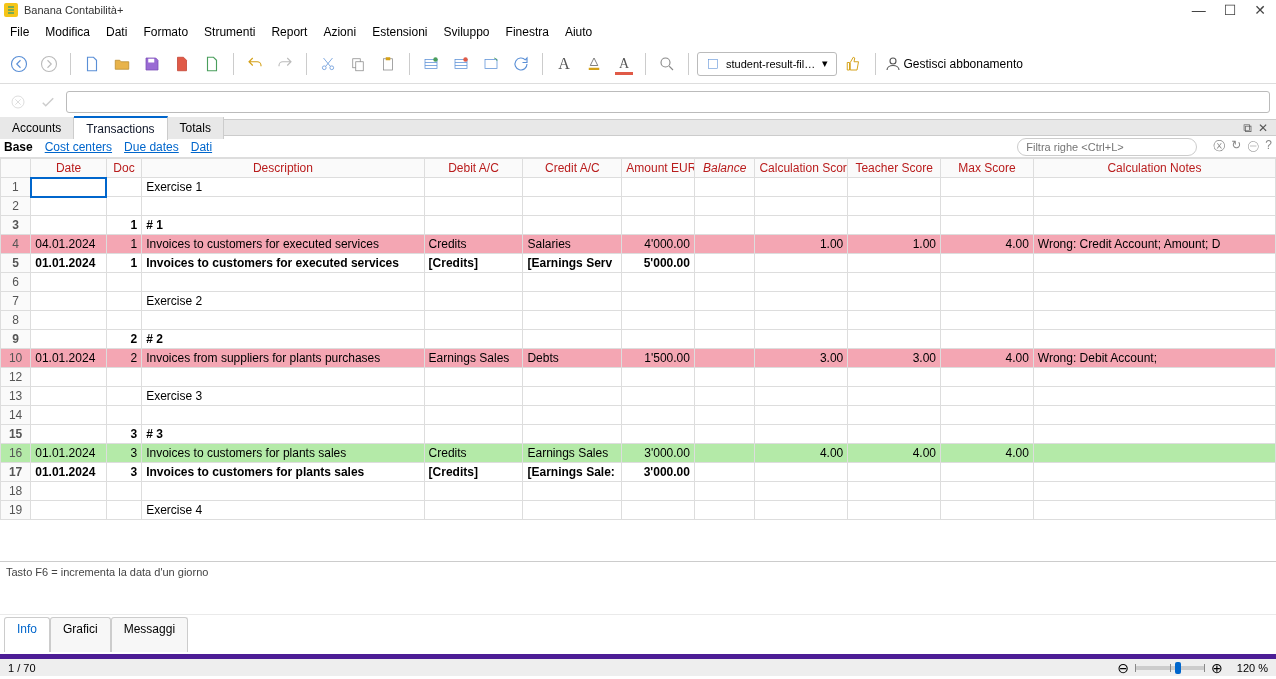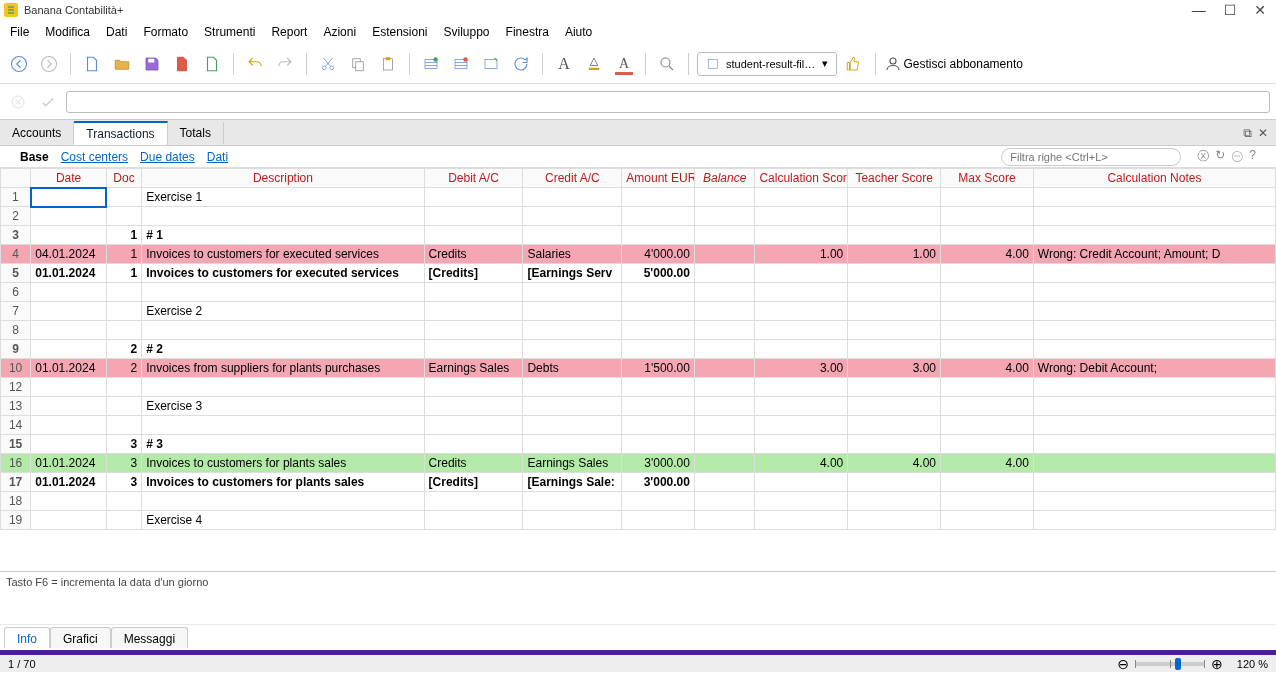--- a/index.html
+++ b/index.html
@@ -24,49 +24,49 @@
 .tbtn svg { width: 18px; height: 18px; }
 .file-selector { border: 1px solid #bbb; border-radius: 3px; padding: 4px 8px; display: flex; align-items: center; gap: 6px; cursor: pointer; font-size: 11px; }
 .file-selector .fname { max-width: 90px; overflow: hidden; white-space: nowrap; text-overflow: ellipsis; }
 
 
 .formulabar { display: flex; align-items: center; gap: 6px; padding: 4px 6px; border-bottom: 1px solid #ccc; background: #fff; height: 36px;}
 .fb-btn { width: 24px; height: 24px; display: flex; align-items: center; justify-content: center; cursor: pointer; color: #aaa; }
 .fb-input { flex: 1; border: 1px solid #bbb; height: 22px; padding: 2px 4px; border-radius: 3px; }
 
 
-.sheet-tabs { display: flex; align-items: center; background: #e8e8e8; border-bottom: 1px solid #ccc; height: 26px; }
+.sheet-tabs { display: flex; align-items: center; background: #e8e8e8; border-bottom: 1px solid #ccc; height: 16px; }
 .sheet-tab { padding: 4px 12px; font-size: 12px; cursor: pointer; border-right: 1px solid #ccc; background: #e8e8e8; }
 .sheet-tab.active { background: #fff; color: #0f172a; border-top: 2px solid #0066cc; font-weight: 500; }
 .sheet-tabs .right { margin-left: auto; display: flex; gap: 6px; padding-right: 8px; color: #555;}
 .sheet-tabs .right span { cursor: pointer; }
 
 
-.viewbar { display: flex; align-items: center; gap: 12px; padding: 3px 20px; background: #fff; border-bottom: 1px solid #ddd; font-size: 12px; height: 22px;}
+.viewbar { display: flex; align-items: center; gap: 12px; padding: 3px 4px; background: #fff; border-bottom: 1px solid #ddd; font-size: 12px; height: 22px;}
 .viewbar .vb-base { font-weight: bold; }
 .viewbar .vb-link { color: #0066cc; text-decoration: underline; cursor: pointer; }
 .viewbar .filter { margin-left: auto; border: 1px solid #ccc; border-radius: 10px; padding: 2px 8px; color: #888; font-size: 11px; width: 180px; }
 .viewbar .vicons { display: flex; gap: 6px; color: #888; margin-left: 4px;}
 .viewbar .vicons span{cursor:pointer;}
 
 
 .table-wrap { overflow: auto; height: 404px; border-bottom: 1px solid #ccc; }
 table { border-collapse: collapse; table-layout: fixed; width: 100%; }
 th, td { border: 1px solid #ddd; padding: 1px 4px; font-size: 12px; height: 19px; overflow: hidden; white-space: nowrap; vertical-align: middle;}
 th { background: #fafafa; font-weight: normal; color: #b91c1c; text-align: center; }
 .rownum { background: #fafafa; text-align: center; width: 30px; color: #555;}
 .hl-red td { background: #f4a6b3; }
 .hl-green td { background: #b4eaa8; }
 .bold-row td { font-weight: bold; }
 .r { text-align: right; }
 .selected-cell { border: 2px solid #0066cc !important; background: #fff; }
 
 
 .info-area { height: 52px; padding: 4px 6px; font-size: 11px; color: #444; background: #fff;}
-.bottom-tabs { display: flex; gap: 0; padding: 2px 4px; background: #fff; height: 26px; border-top: 1px solid #eaeaea;}
+.bottom-tabs { display: flex; gap: 0; padding: 2px 4px; background: #fff; height: 40px; border-top: 1px solid #eaeaea;}
 .btab { padding: 4px 12px; font-size: 12px; cursor: pointer; border: 1px solid #ccc; border-bottom:none; border-radius: 3px 3px 0 0; background:#f7f7f7;}
 .btab.active { color: #0066cc; font-weight: 500; background:#fff;}
 .statusbar { display: flex; align-items: center; padding: 2px 8px; background: #eeeeee; border-top: 5px solid #4c1d95; height: 22px; font-size: 11px; }
 .statusbar .zoom { margin-left: auto; display: flex; align-items: center; gap: 6px;}
 .zoom-slider { width: 70px; height: 4px; background: #ccc; position: relative; border-radius: 2px;}
 .zoom-slider .thumb { position: absolute; top: -4px; left: 40px; width: 6px; height: 12px; background: #0066cc; border-radius: 2px;}
 .zoom-slider .tick{position:absolute;top:-2px;width:1px;height:8px;background:#888;}
 
 </style>
 </head>

